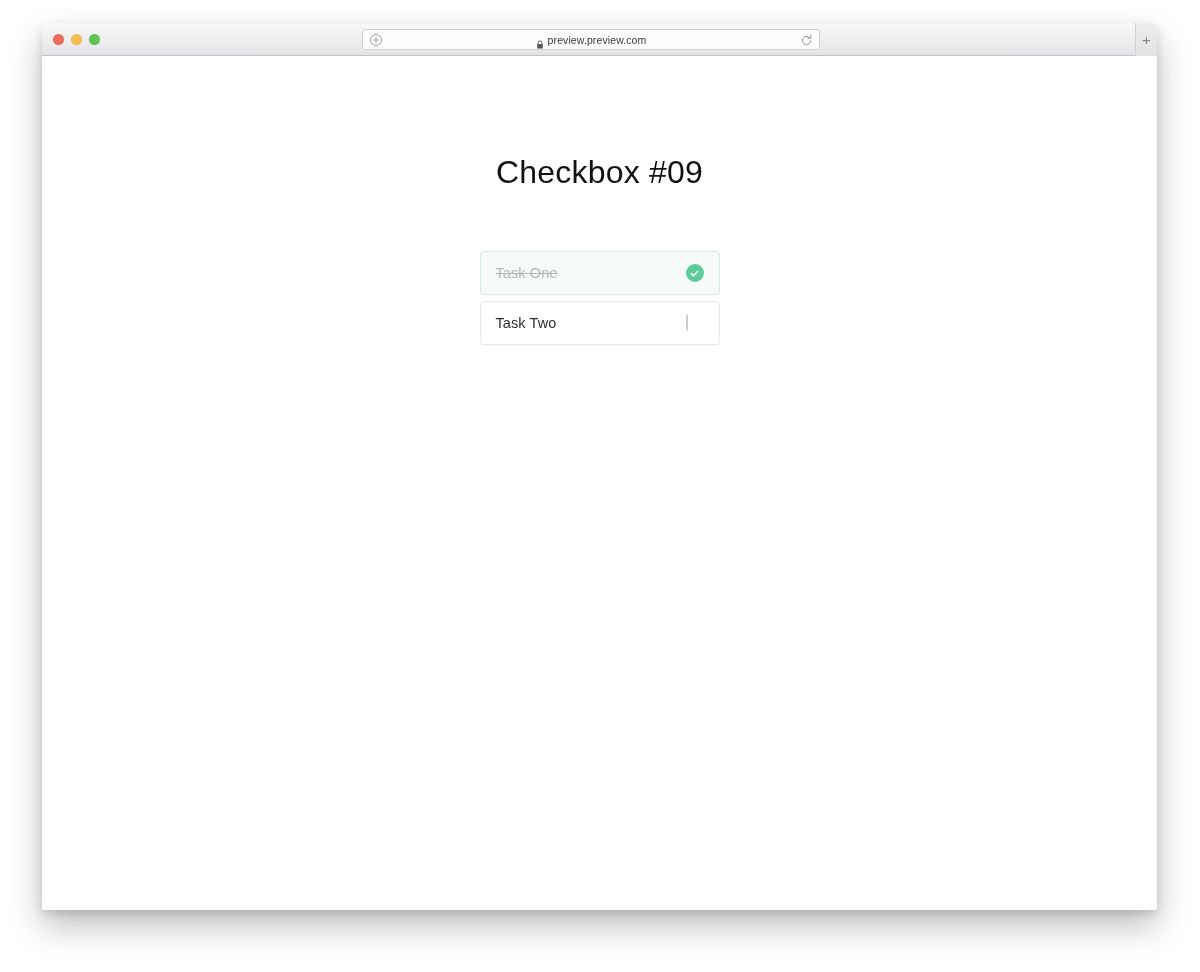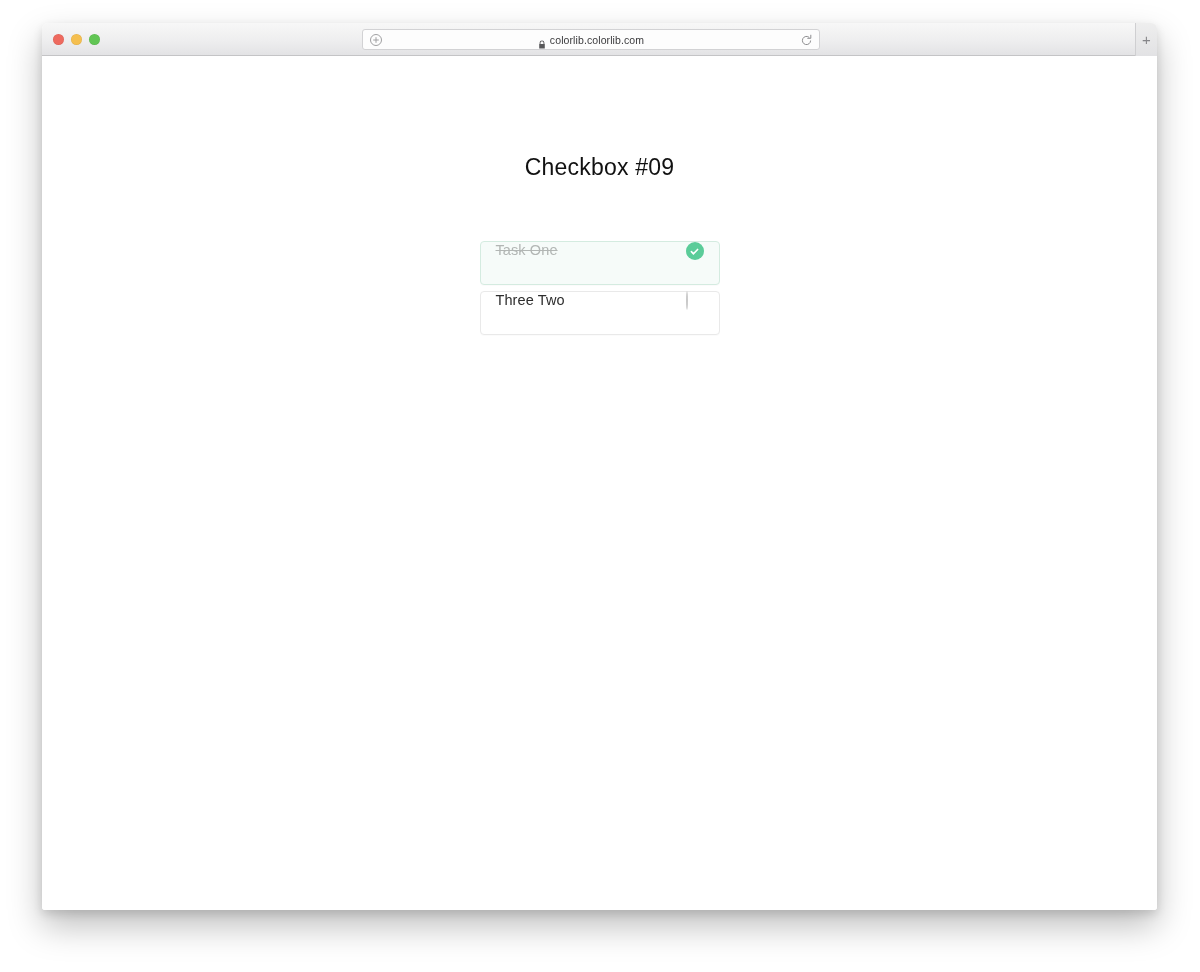--- a/index.html
+++ b/index.html
@@ -128,21 +128,21 @@
   .page {
     position: relative;
     height: 854px;
     background: #ffffff;
   }
 
   .page-title {
     margin: 0;
     padding-top: 98px;
     text-align: center;
-    font-size: 23px;
+    font-size: 32px;
     font-weight: 400;
     color: #111111;
     letter-spacing: .2px;
   }
 
   .task-list {
     width: 240px;
     margin: 60px auto 0 auto;
     display: flex;
     flex-direction: column;
@@ -150,21 +150,21 @@
   }
 
   .task-row {
     position: relative;
     height: 44px;
     background: #ffffff;
     border: 1px solid #e9e9e9;
     border-radius: 4px;
     box-sizing: border-box;
     display: flex;
-    align-items: flex-start;
+    align-items: center;
     padding: 0 15px;
     box-shadow: 0 1px 1px rgba(0,0,0,0.02);
   }
   .task-row.is-done {
     background: #f6fbf9;
     border-color: #d4ebe0;
   }
 
   .task-label {
     flex: 1;
@@ -222,21 +222,21 @@
           <path d="M7 4.2v5.6M4.2 7h5.6"></path>
         </svg>
       </span>
 
       <div class="addr-center">
         <span class="lock-icon">
           <svg viewBox="0 0 8 9" width="8" height="9" fill="currentColor">
             <path d="M1.6 4V2.8a2.4 2.4 0 014.8 0V4h.4v4.6H1.2V4h.4zm.9 0h3V2.8a1.5 1.5 0 10-3 0V4z"></path>
           </svg>
         </span>
-        <span class="addr-url">colorlib.colorlib.com</span>
+        <span class="addr-url">preview.preview.com</span>
       </div>
 
       <span class="addr-reload-icon">
         <svg viewBox="0 0 13 13" width="13" height="13" fill="none" stroke="currentColor" stroke-width="1">
           <path d="M10.6 6.5a4.1 4.1 0 11-1.3-3"></path>
           <path d="M10.8 1.2v3.1H7.7" stroke-linecap="round"></path>
         </svg>
       </span>
     </div>
 
@@ -257,21 +257,21 @@
         <span class="task-indicator">
           <span class="circle-check">
             <svg viewBox="0 0 12 12" width="11" height="11" fill="none" stroke="#ffffff" stroke-width="1.8" stroke-linecap="round" stroke-linejoin="round">
               <path d="M2.6 6.2l2.3 2.3 4.5-4.7"></path>
             </svg>
           </span>
         </span>
       </div>
 
       <div class="task-row">
-        <span class="task-label">Three Two</span>
+        <span class="task-label">Task Two</span>
         <span class="task-indicator">
           <span class="circle-empty"></span>
         </span>
       </div>
 
 
     </div>
 
   </div>
 

